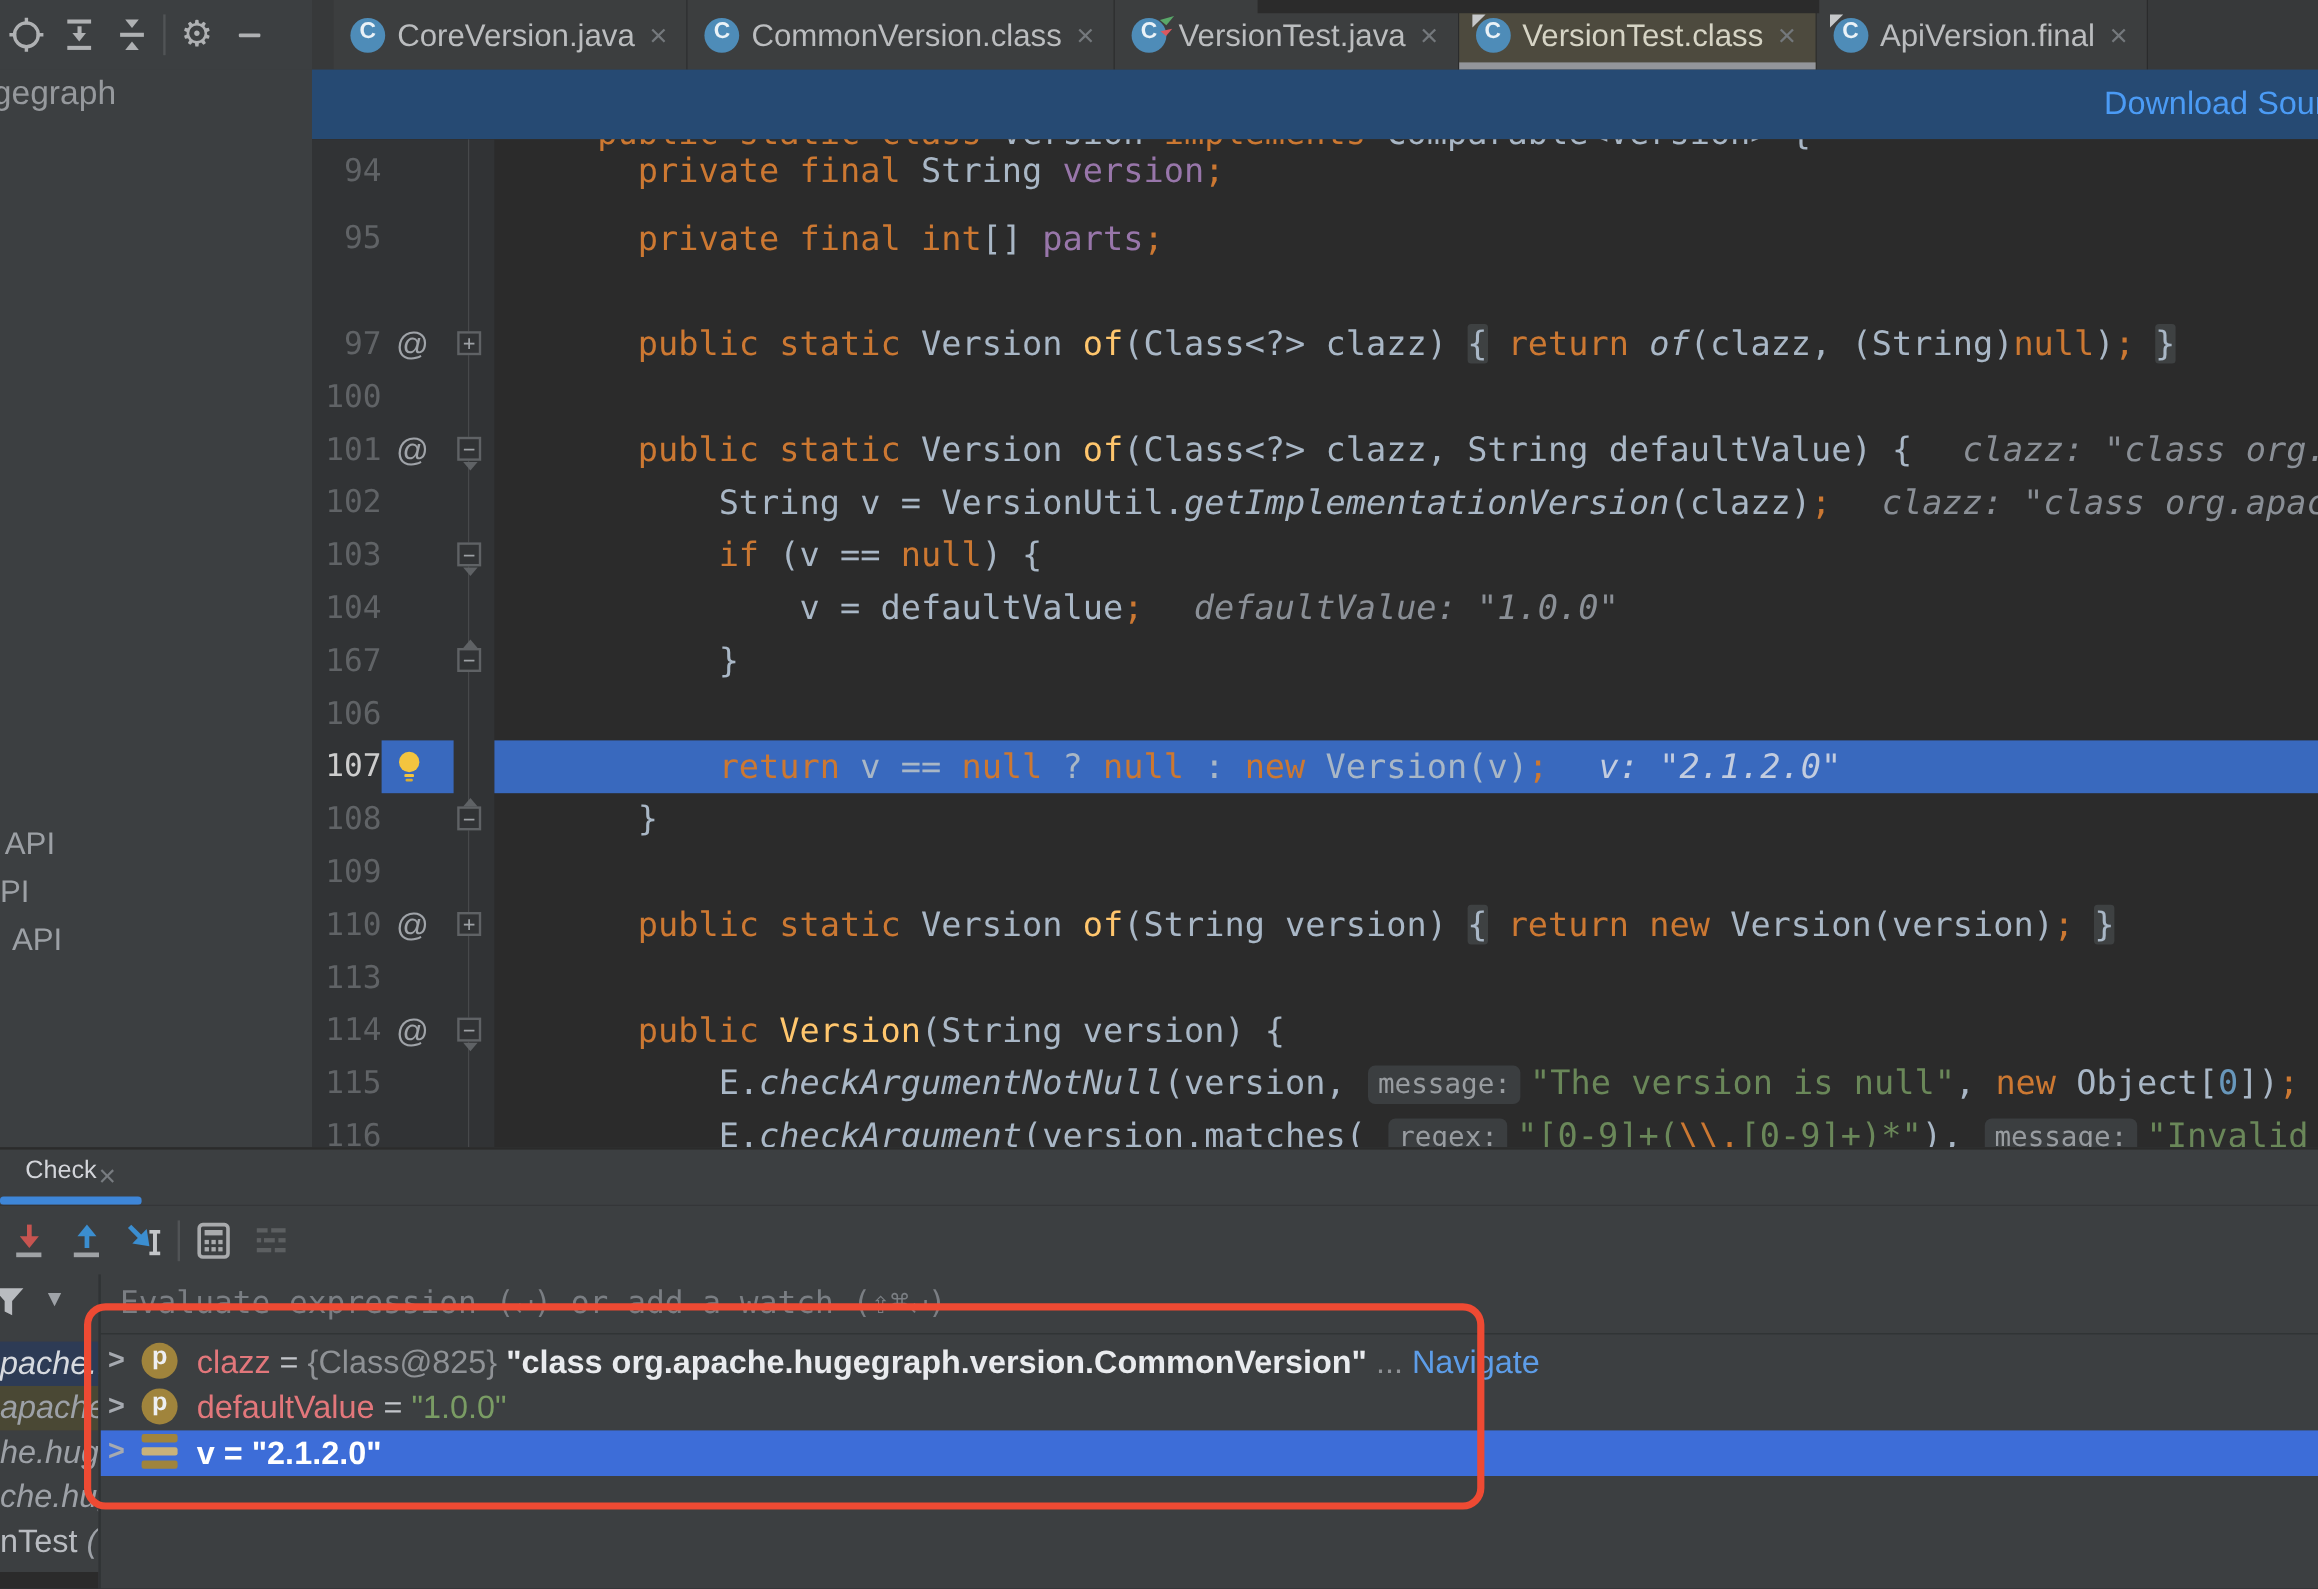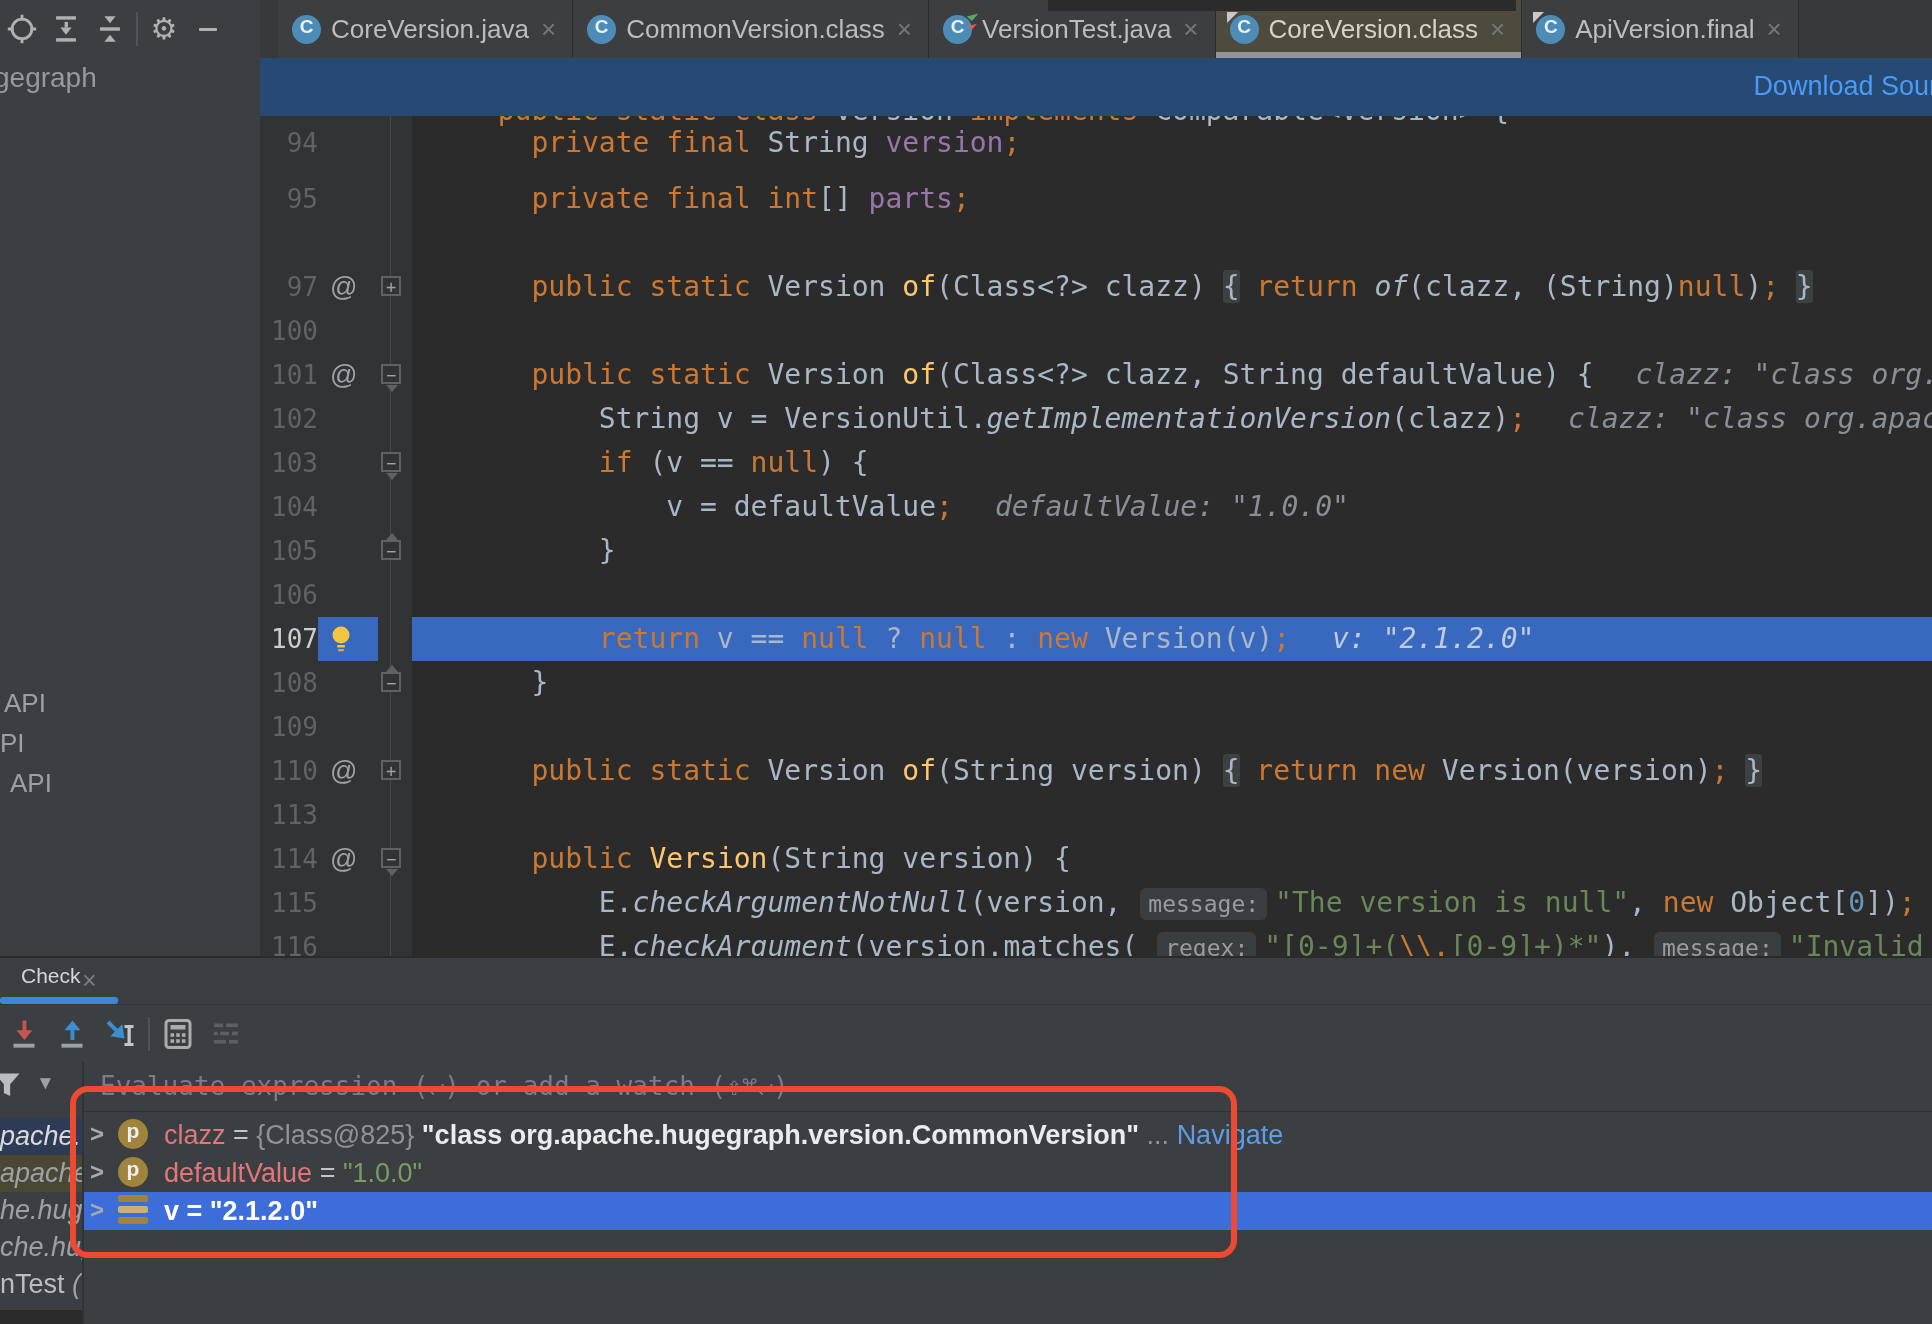--- a/index.html
+++ b/index.html
@@ -160,21 +160,21 @@
             <span class="ovl-red"></span>
           </span>
           <span class="tab-label">VersionTest.java</span>
           <span class="tab-close">×</span>
         </div>
         <div class="tab active">
           <span class="cicon">
             <span class="cletter">C</span>
             <span class="ovl-gray"></span>
           </span>
-          <span class="tab-label">CoreVersion.class</span>
+          <span class="tab-label">VersionTest.class</span>
           <span class="tab-close">×</span>
         </div>
         <div class="tab">
           <span class="cicon">
             <span class="cletter">C</span>
             <span class="ovl-gray"></span>
           </span>
           <span class="tab-label">ApiVersion.final</span>
           <span class="tab-close">×</span>
         </div>
@@ -231,21 +231,21 @@
       <div class="code-row" style="top: 325px;">
         <span class="lnum">103</span>
         <span class="fold start">−</span>
         <div class="codeln"><span class="t-p">        </span><span class="t-k">if </span><span class="t-p">(v == </span><span class="t-k">null</span><span class="t-p">) {</span></div>
       </div>
       <div class="code-row" style="top: 369px;">
         <span class="lnum">104</span>
         <div class="codeln"><span class="t-p">            </span><span class="t-p">v = defaultValue</span><span class="t-k">;</span><span class="hint">defaultValue: "1.0.0"</span></div>
       </div>
       <div class="code-row" style="top: 413px;">
-        <span class="lnum">105</span>
+        <span class="lnum">167</span>
         <span class="fold end">−</span>
         <div class="codeln"><span class="t-p">        </span><span class="t-p">}</span></div>
       </div>
       <div class="code-row" style="top: 457px;">
         <span class="lnum">106</span>
         <div class="codeln"></div>
       </div>
       <div class="code-row" style="top: 501px;">
         <div class="exec-seg" style="left: 58px; width: 60px;"></div>
         <div class="exec-seg" style="left: 152px; width: 1520px;"></div>

